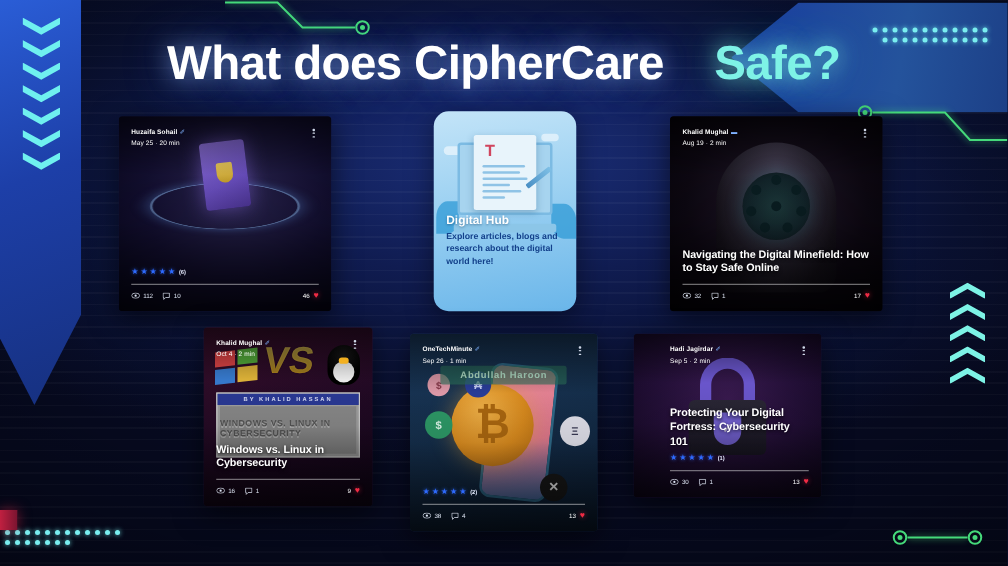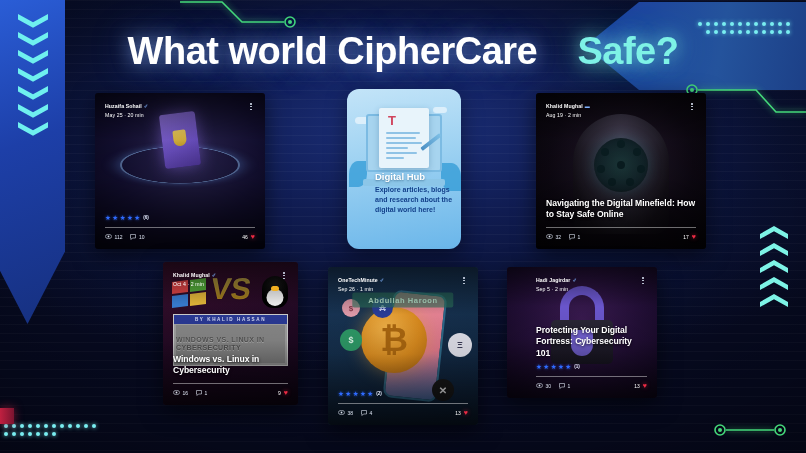--- a/index.html
+++ b/index.html
@@ -280,21 +280,21 @@
     position:absolute; left:50%; top:-6px; transform:translate(-50%,0);
     width:50px; height:60px; background:#e8f4fb; border-radius:2px;
     box-shadow:0 2px 6px rgba(40,90,130,0.3);
   }
   .hub-doc .T { position:absolute; left:9px; top:5px; font-size:13px; font-weight:bold; color:#d0455e; }
   .hub-doc .ln { position:absolute; left:7px; height:2px; background:#8fc3e6; border-radius:1px; }
   .hub-pen {
     position:absolute; right:2px; top:26px; width:24px; height:4px;
     background:linear-gradient(90deg,#4a8fc4,#7fc0e6); transform:rotate(-38deg); border-radius:1px;
   }
-  .hub-text { position:absolute; left:28px; right:8px; bottom:34px; }
+  .hub-text { position:absolute; left:10px; right:8px; bottom:34px; }
   .hub-title { font-size:9.5px; font-weight:bold; color:#ffffff; text-shadow:0 1px 2px rgba(20,60,95,0.5); }
   .hub-sub { margin-top:3px; font-size:7px; font-weight:bold; line-height:1.45; color:#13408a; }
 </style>
 </head>
 <body>
 
 <div class="bg"></div>
 <div class="scanlines"></div>
 <div class="vign"></div>
 
@@ -385,21 +385,21 @@
 </svg>
 <svg class="deco tr-br" width="106" height="30">
   <path class="trace" d="M26 15 H74"></path>
   <circle class="node-o" cx="20" cy="15" r="5"></circle>
   <circle class="node-i" cx="20" cy="15" r="2"></circle>
   <circle class="node-o" cx="80" cy="15" r="5"></circle>
   <circle class="node-i" cx="80" cy="15" r="2"></circle>
 </svg>
 
 <div class="title">
-  <span class="w">What world CipherCare</span>
+  <span class="w">What does CipherCare</span>
   <span>&nbsp;&nbsp;</span>
   <span class="a">Safe?</span>
 </div>
 
 <div class="card" id="card-blockchain">
   <div class="card-media art">
     <div class="art-ring"></div>
     <div class="art-book"></div>
   </div>
   <div class="card-shade"></div>

